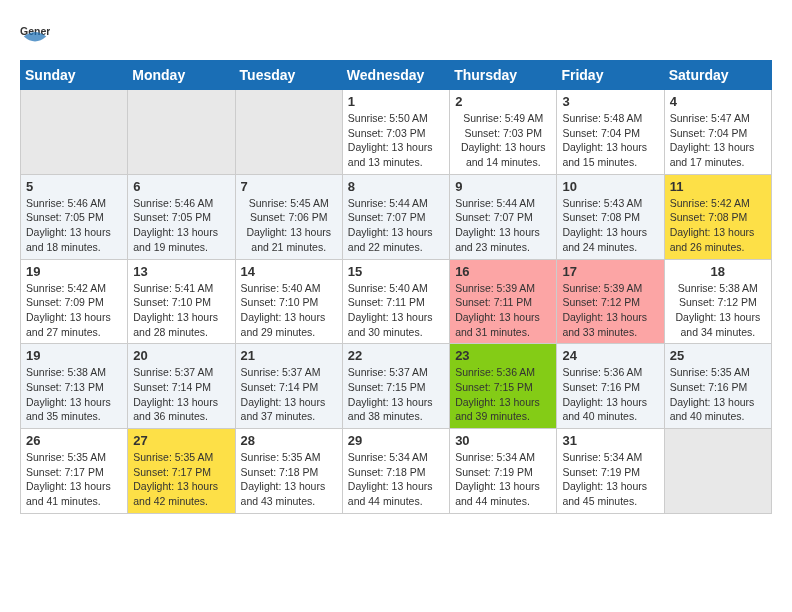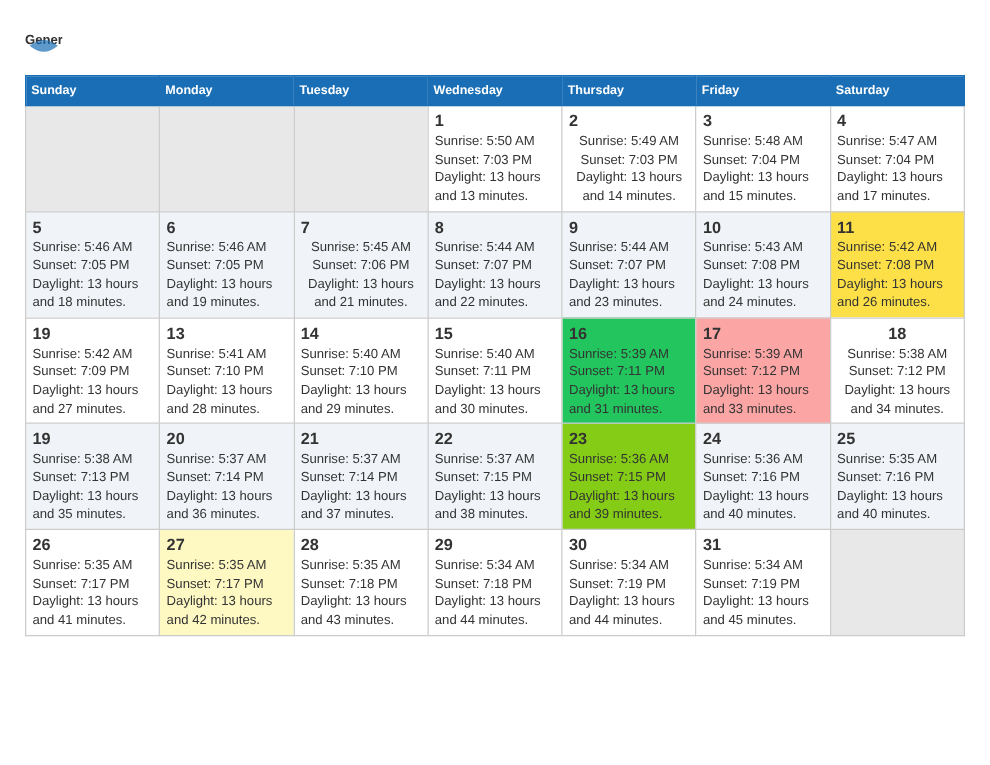--- a/index.html
+++ b/index.html
@@ -38,21 +38,21 @@
       color: #333;
     }
     .calendar-table {
       width: 100%;
       border-collapse: collapse;
       border: 1px solid #ccc;
     }
     .calendar-table th {
       background-color: #1a6eb5;
       color: #fff;
-      font-size: 10px;
+      font-size: 14px;
       font-weight: bold;
       padding: 6px 4px;
       text-align: left;
       border: 1px solid #1a6eb5;
     }
     .calendar-table td {
       border: 1px solid #ccc;
       vertical-align: top;
       padding: 4px 5px;
       width: calc(100% / 7);
@@ -207,21 +207,21 @@
           <div class="day-info" style="white-space: pre-line;">Sunrise: 5:40 AM
 Sunset: 7:10 PM
 Daylight: 13 hours and 29 minutes.</div>
         </td>
         <td style="background-color: rgb(255, 255, 255);">
           <div class="day-number">15</div>
           <div class="day-info" style="white-space: pre-line;">Sunrise: 5:40 AM
 Sunset: 7:11 PM
 Daylight: 13 hours and 30 minutes.</div>
         </td>
-        <td style="background-color: #22c55e;">
+        <td style="background-color: #fca5a5;">
           <div class="day-number">16</div>
           <div class="day-info" style="white-space: pre-line;">Sunrise: 5:39 AM
 Sunset: 7:11 PM
 Daylight: 13 hours and 31 minutes.</div>
         </td>
         <td style="background-color: #fca5a5;">
           <div class="day-number">17</div>
           <div class="day-info" style="white-space: pre-line;">Sunrise: 5:39 AM
 Sunset: 7:12 PM
 Daylight: 13 hours and 33 minutes.</div>
@@ -277,21 +277,21 @@
 Daylight: 13 hours and 40 minutes.</div>
         </td>
       </tr>
       <tr>
         <td style="background-color: rgb(255, 255, 255);">
           <div class="day-number">26</div>
           <div class="day-info" style="white-space: pre-line;">Sunrise: 5:35 AM
 Sunset: 7:17 PM
 Daylight: 13 hours and 41 minutes.</div>
         </td>
-        <td style="background-color: #fef9c3;">
+        <td style="background-color: #fde047;">
           <div class="day-number">27</div>
           <div class="day-info" style="white-space: pre-line;">Sunrise: 5:35 AM
 Sunset: 7:17 PM
 Daylight: 13 hours and 42 minutes.</div>
         </td>
         <td style="background-color: rgb(255, 255, 255);">
           <div class="day-number">28</div>
           <div class="day-info" style="white-space: pre-line;">Sunrise: 5:35 AM
 Sunset: 7:18 PM
 Daylight: 13 hours and 43 minutes.</div>

